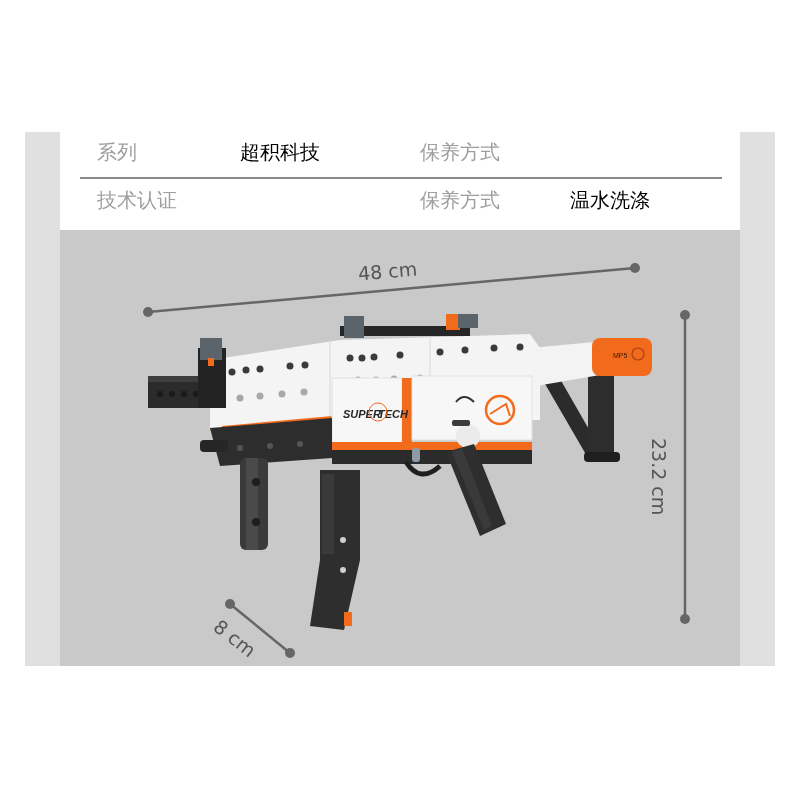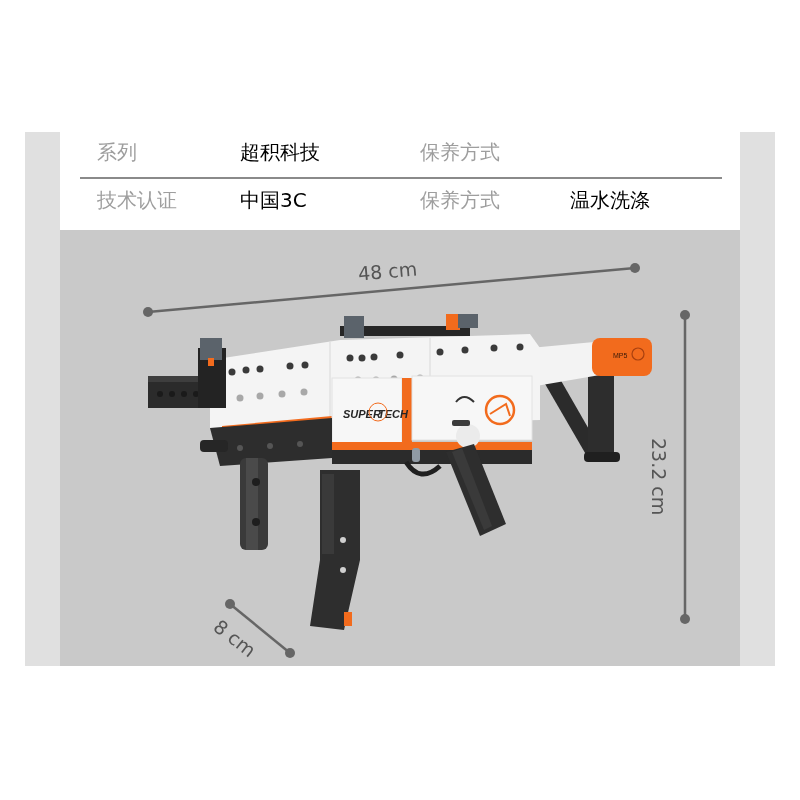--- a/index.html
+++ b/index.html
@@ -32,21 +32,20 @@
 
 <div class="spec-panel">
   <div class="spec-row r0">
     <span class="spec-cell label c0">系列</span>
     <span class="spec-cell value c1">超积科技</span>
     <span class="spec-cell label c2">保养方式</span>
     <div class="divider"></div>
   </div>
   <div class="spec-row r1">
     <span class="spec-cell label c0">技术认证</span>
-    <span class="spec-cell value c1">中国3C</span>
     <span class="spec-cell value c3">温水洗涤</span>
     <span class="spec-cell label c2">保养方式</span>
   </div>
 </div>
 
 <div class="dim-area">
   <svg class="dim-svg" width="680" height="436" viewBox="0 0 680 436">
 
     <g>
       <line x1="88" y1="82" x2="575" y2="38" stroke="#666" stroke-width="2.5"></line>

